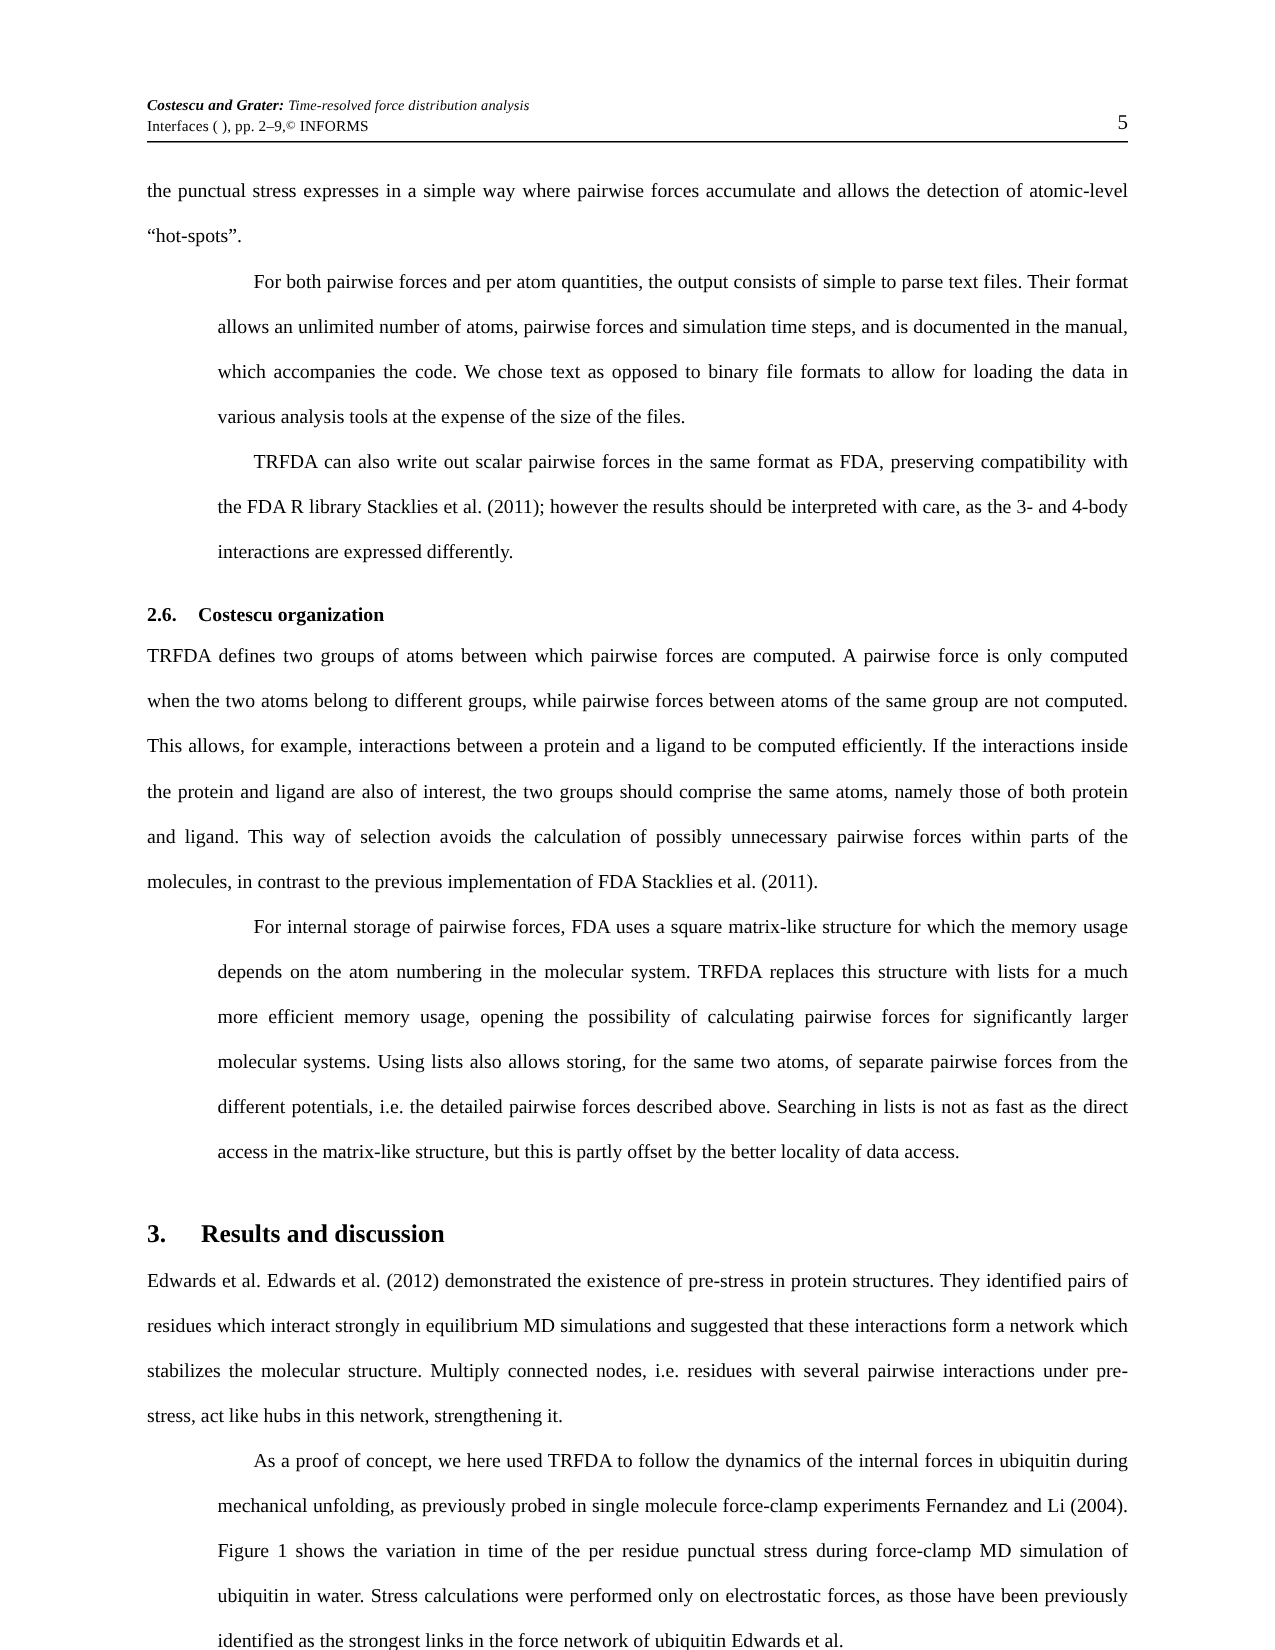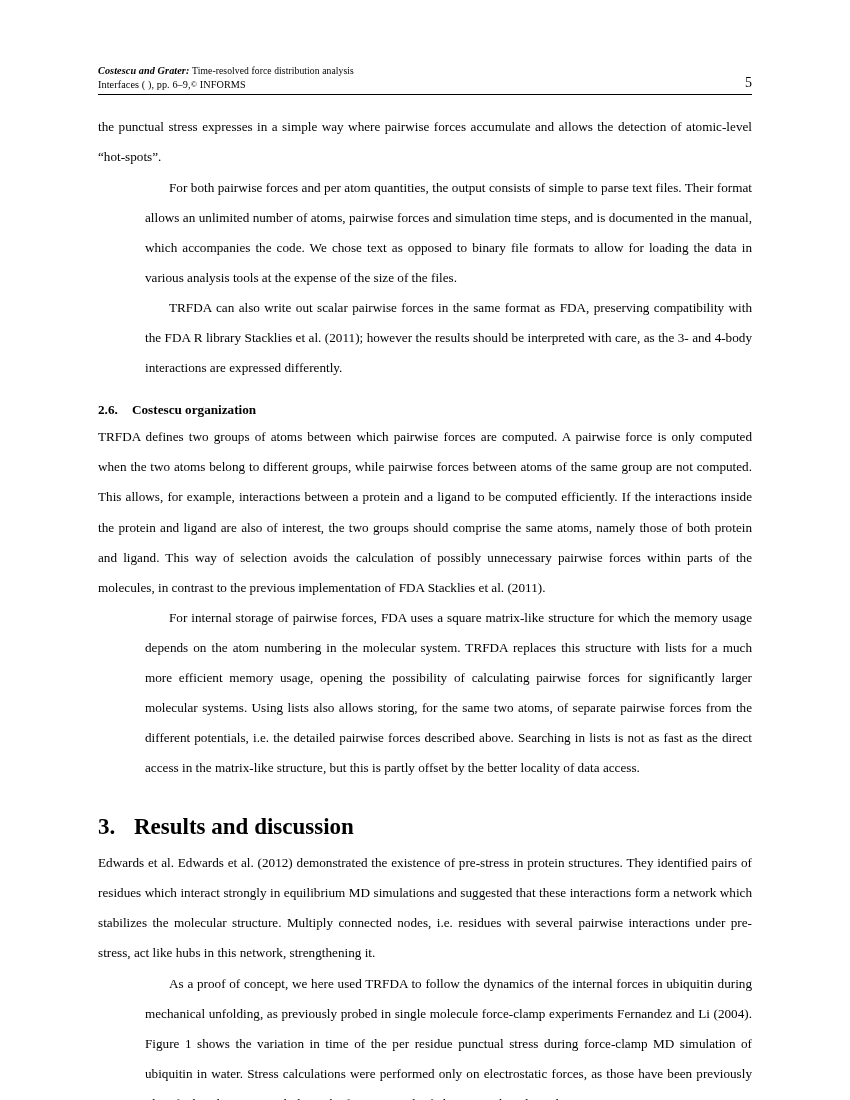--- a/index.html
+++ b/index.html
@@ -38,20 +38,21 @@
   .head-line-1 {
     font-size: 10.2px;
     letter-spacing: 0.1px;
     white-space: nowrap;
   }
   .head-authors {
     font-weight: bold;
     font-style: italic;
   }
   .head-title {
+    font-style: italic;
     font-size: 9.6px;
   }
   .head-line-2 {
     font-size: 10.2px;
     letter-spacing: 0.1px;
     white-space: nowrap;
     margin-top: 1px;
   }
   .head-copy {
     font-size: 8.4px;
@@ -95,21 +96,21 @@
     font-size: 13.2px;
     font-weight: bold;
     line-height: 1.6;
   }
   h3.sub-head .hnum {
     display: inline-block;
     min-width: 34px;
   }
   h2.sec-head {
     margin: 26px 0 2px 0;
-    font-size: 23px;
+    font-size: 17px;
     font-weight: bold;
     line-height: 1.6;
   }
   h2.sec-head .hnum {
     display: inline-block;
     min-width: 36px;
   }
 </style>
 </head>
 <body>
@@ -117,21 +118,21 @@
 <div class="page">
 
   <div class="running-head">
     <div class="head-rows">
       <div class="head-left">
         <div class="head-line-1">
           <span class="head-authors">Costescu and Grater:</span>
           <span class="head-title">Time-resolved force distribution analysis</span>
         </div>
         <div class="head-line-2">
-          <span>Interfaces ( ), pp. 6–9,</span><span class="head-copy">©</span>
+          <span>Interfaces ( ), pp. 2–9,</span><span class="head-copy">©</span>
           <span>INFORMS</span>
         </div>
       </div>
       <div class="page-number">5</div>
     </div>
     <hr class="head-rule">
   </div>
 
   <div class="body-col">
 

